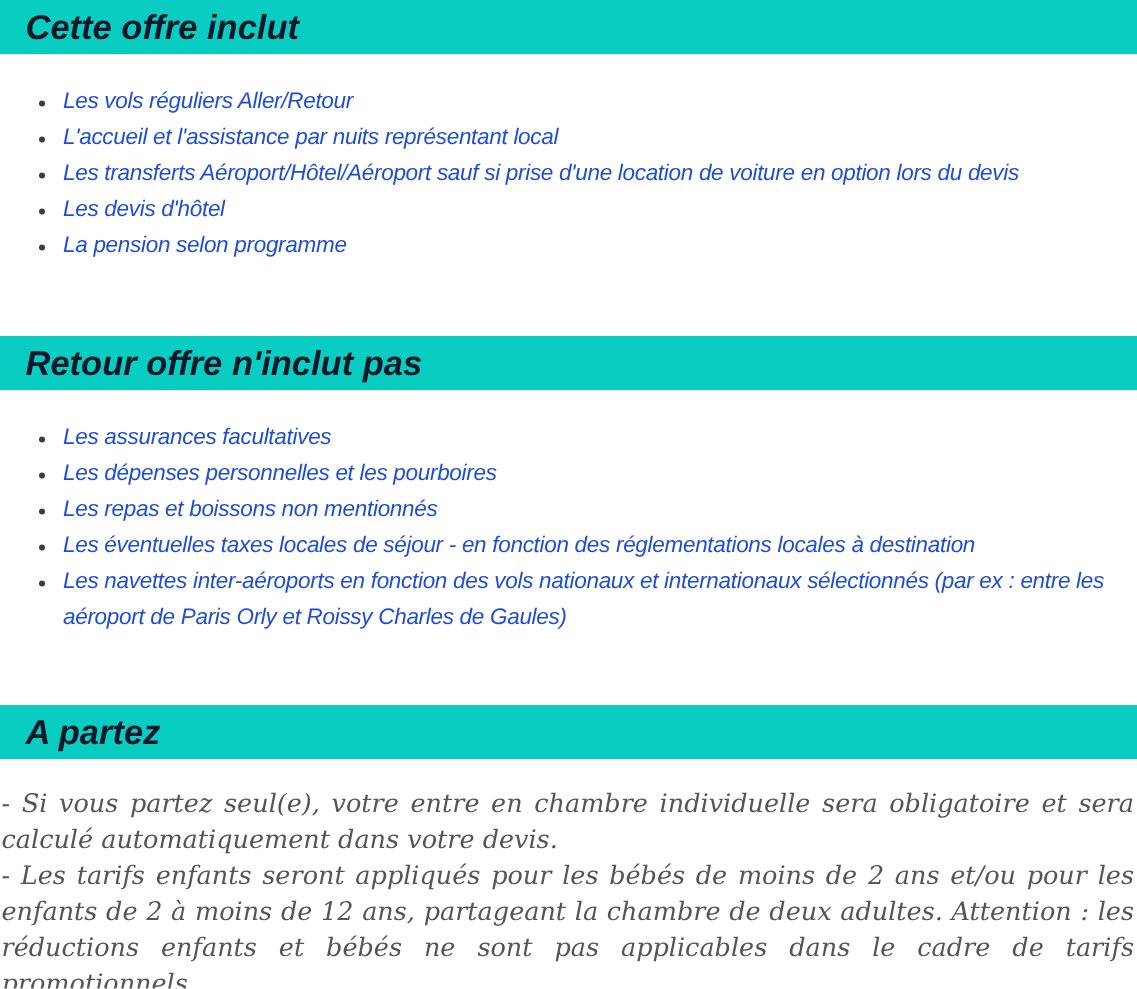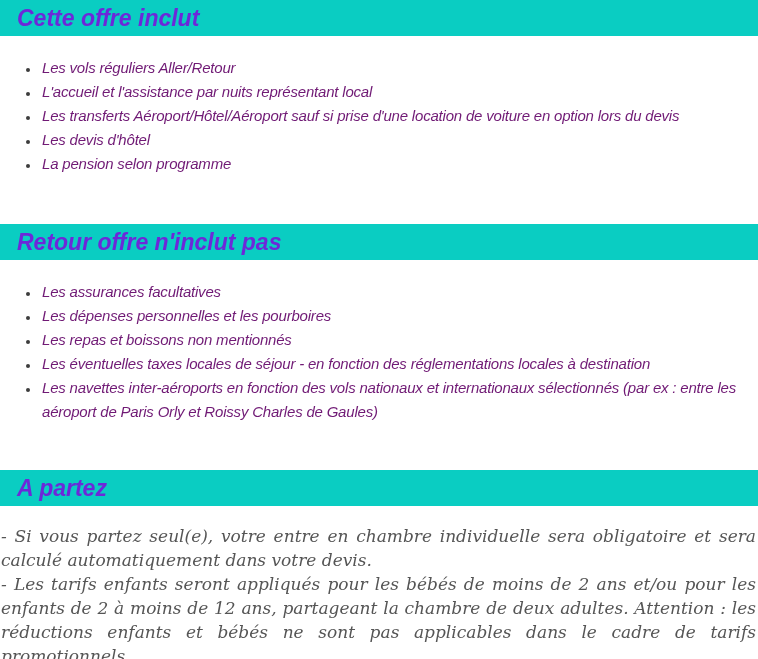--- a/index.html
+++ b/index.html
@@ -15,36 +15,36 @@
   .page {
     width: 758px;
     height: 659px;
     position: relative;
   }
   .band {
     width: 758px;
     height: 36px;
     line-height: 36px;
     background: #0acdc2;
-    color: #6d28d9;
+    color: #0f172a;
     font-family: "Liberation Sans", sans-serif;
     font-style: italic;
     font-weight: bold;
     font-size: 23px;
     padding-left: 17px;
     overflow: hidden;
   }
   .band-1 { margin-top: 0; }
   .band-2 { margin-top: 48px; }
   .band-3 { margin-top: 46px; }
   ul.bullets {
     margin: 20px 0 0 0;
     padding: 0 20px 0 40px;
     list-style: disc outside;
-    color: #701a75;
+    color: #1d4ed8;
     font-family: "Liberation Sans", sans-serif;
     font-style: italic;
     font-size: 15px;
     letter-spacing: -0.2px;
     line-height: 24px;
   }
   ul.bullets li {
     margin: 0;
     padding-left: 2px;
   }

